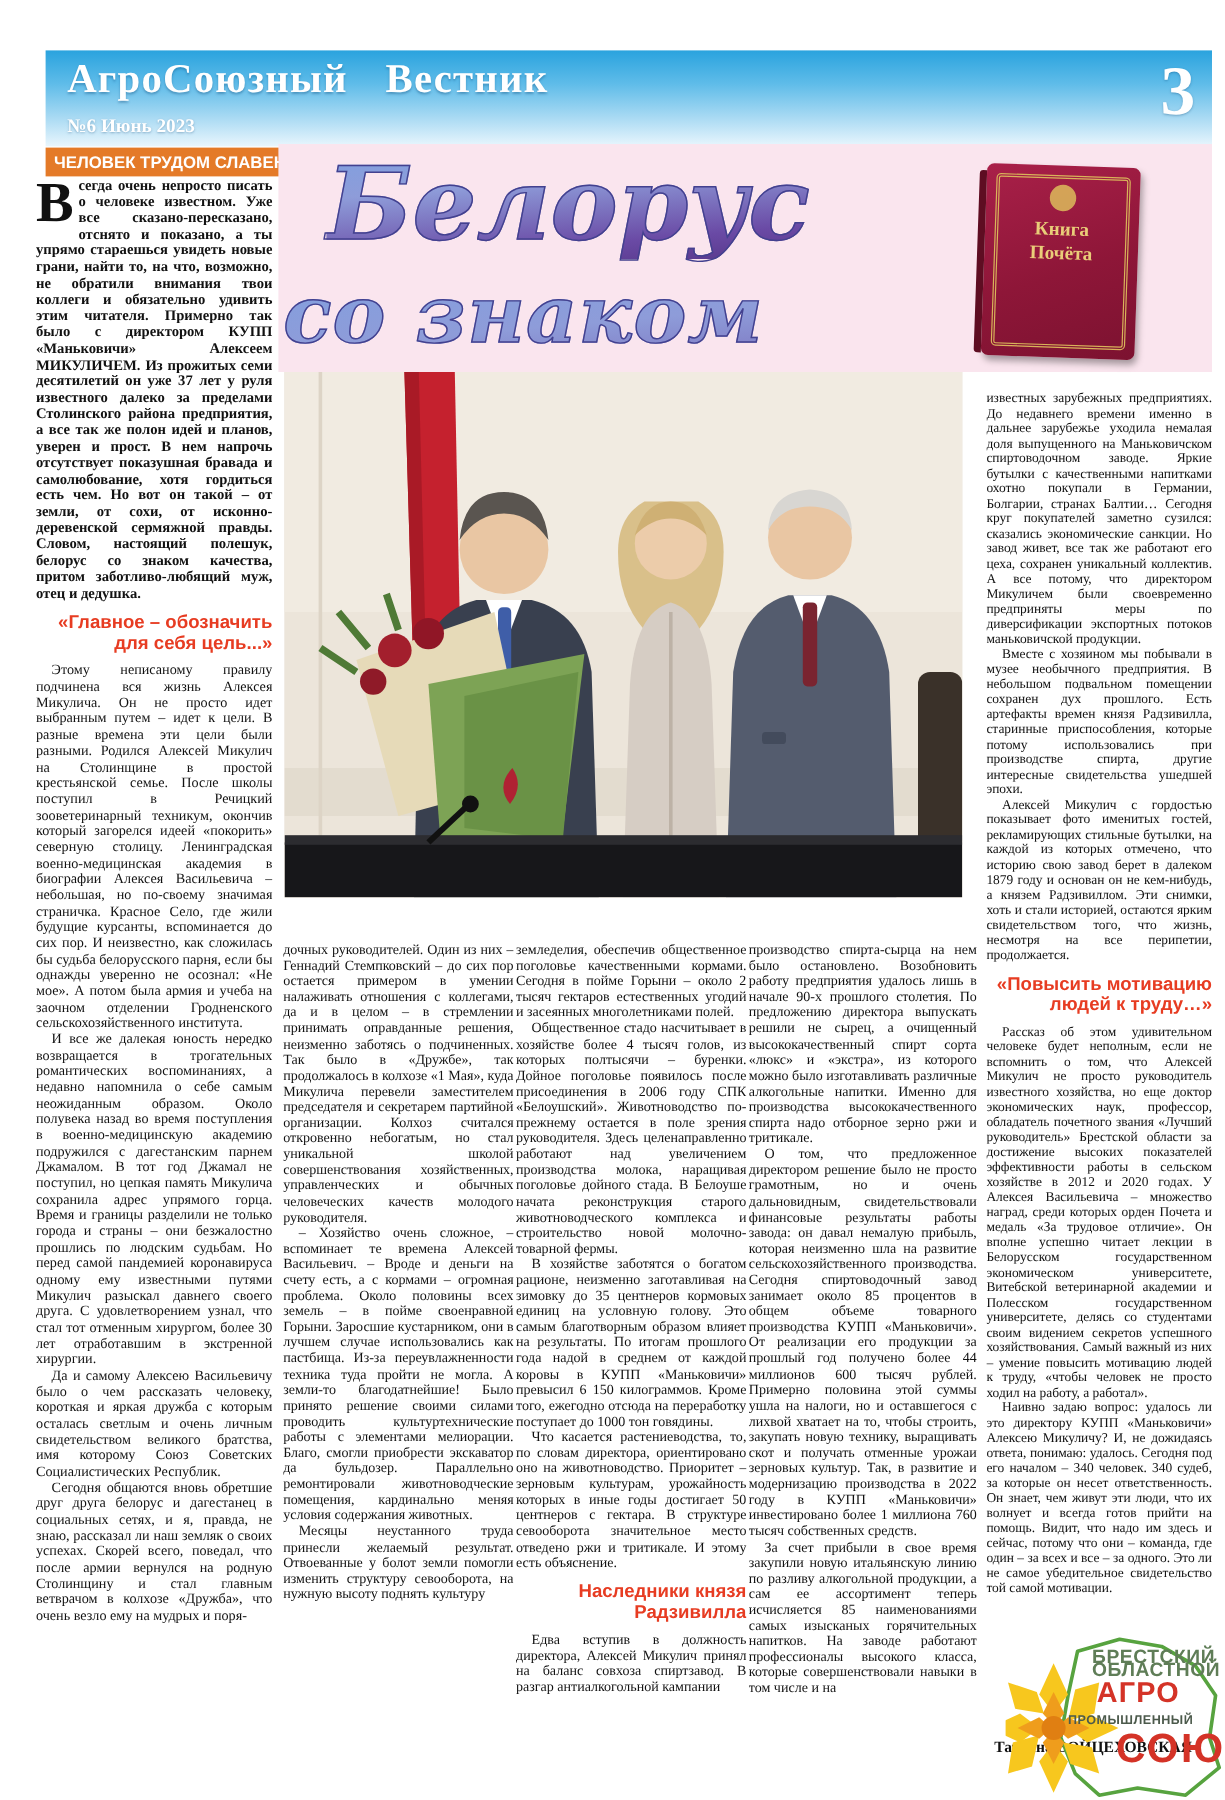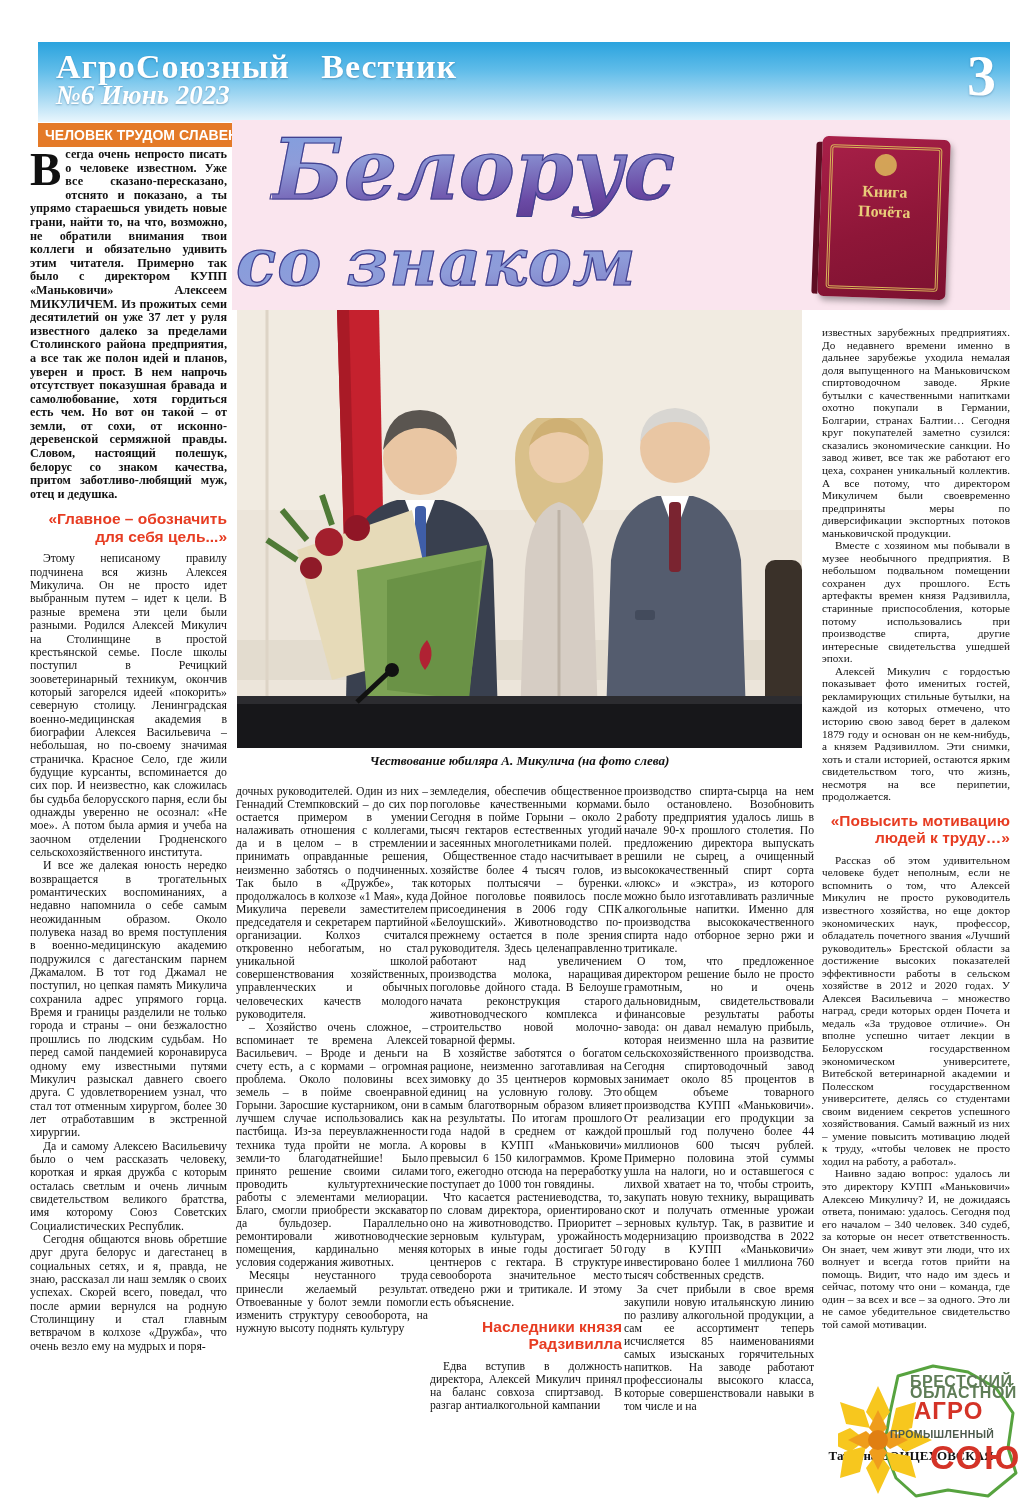--- a/index.html
+++ b/index.html
@@ -4,22 +4,22 @@
 <style>
   html,body{margin:0;padding:0;background:#ffffff;}
   .page{position:relative;width:1021px;height:1500px;background:#ffffff;overflow:hidden;
         font-family:"Liberation Serif",serif;color:#111;}
 
   
   .masthead{position:absolute;left:38px;top:42px;width:972px;height:80px;
     background:linear-gradient(180deg,#2aa3de 0%,#5fbce9 35%,#a9daf3 70%,#e9f6fd 100%);}
   .masthead .title{position:absolute;left:18px;top:6px;color:#ffffff;font-weight:bold;
     font-size:34px;letter-spacing:1px;word-spacing:22px;text-shadow:0 1px 2px rgba(0,60,110,.35);}
-  .masthead .issue{position:absolute;left:18px;top:38px;color:#ffffff;font-weight:bold;
-    font-size:27px;text-shadow:0 1px 2px rgba(0,60,110,.35);font-style:italic;}
+  .masthead .issue{position:absolute;left:18px;top:55px;color:#ffffff;font-weight:bold;
+    font-size:16px;text-shadow:0 1px 2px rgba(0,60,110,.35);}
   .masthead .pagenum{position:absolute;right:14px;top:0px;color:#ffffff;font-size:58px;
     font-weight:bold;text-shadow:0 1px 2px rgba(0,60,110,.35);}
 
   
   .rubric{position:absolute;left:38px;top:123px;background:#e47a28;color:#ffffff;
     font-family:"Liberation Sans",sans-serif;font-weight:bold;font-size:14px;
     padding:4px 9px 4px 7px;letter-spacing:0px;}
 
   
   .pinkblock{position:absolute;left:232px;top:120px;width:778px;height:190px;background:#fae5ee;}
@@ -153,21 +153,20 @@
       </g>
 
       <rect x="0" y="392" width="565" height="46" fill="#17171a"></rect>
       <rect x="0" y="386" width="565" height="8" fill="#2c2c30"></rect>
       <g>
         <line x1="120" y1="392" x2="152" y2="362" stroke="#111" stroke-width="5"></line>
         <circle cx="155" cy="360" r="7" fill="#111"></circle>
       </g>
     </svg>
   </div>
-  <div class="caption">Чествование юбиляра А. Микулича  (на фото слева)</div>
 
   <div class="col col1">
     <p class="lead noindent"><span class="dropcap">В</span><span>сегда очень непросто писать о человеке известном. Уже все сказано-пересказано, отснято и показано, а ты упрямо стараешься увидеть новые грани, найти то, на что, возможно, не обратили внимания твои коллеги и обязательно удивить этим читателя. Примерно так было с директором КУПП «Маньковичи» Алексеем МИКУЛИЧЕМ. Из прожитых семи десятилетий он уже 37 лет у руля известного далеко за пределами Столинского района предприятия, а все так же полон идей и планов, уверен и прост. В нем напрочь отсутствует показушная бравада и самолюбование, хотя гордиться есть чем. Но вот он такой – от земли, от сохи, от исконно-деревенской сермяжной правды. Словом, настоящий полешук, белорус со знаком качества, притом заботливо-любящий муж, отец и дедушка.</span></p>
     <p class="subhead">«Главное – обозначить для себя цель...»</p>
     <p>Этому неписаному правилу подчинена вся жизнь Алексея Микулича. Он не просто идет выбранным путем – идет к цели. В разные времена эти цели были разными. Родился Алексей Микулич на Столинщине в простой крестьянской семье. После школы поступил в Речицкий зооветеринарный техникум, окончив который загорелся идеей «покорить» северную столицу. Ленинградская военно-медицинская академия в биографии Алексея Васильевича – небольшая, но по-своему значимая страничка. Красное Село, где жили будущие курсанты, вспоминается до сих пор. И неизвестно, как сложилась бы судьба белорусского парня, если бы однажды уверенно не осознал: «Не мое». А потом была армия и учеба на заочном отделении Гродненского сельскохозяйственного института.</p>
     <p>И все же далекая юность нередко возвращается в трогательных романтических воспоминаниях, а недавно напомнила о себе самым неожиданным образом. Около полувека назад во время поступления в военно-медицинскую академию подружился с дагестанским парнем Джамалом. В тот год Джамал не поступил, но цепкая память Микулича сохранила адрес упрямого горца. Время и границы разделили не только города и страны – они безжалостно прошлись по людским судьбам. Но перед самой пандемией коронавируса одному ему известными путями Микулич разыскал давнего своего друга. С удовлетворением узнал, что стал тот отменным хирургом, более 30 лет отработавшим в экстренной хирургии.</p>
     <p>Да и самому Алексею Васильевичу было о чем рассказать человеку, короткая и яркая дружба с которым осталась светлым и очень личным свидетельством великого братства, имя которому Союз Советских Социалистических Республик.</p>
     <p>Сегодня общаются вновь обретшие друг друга белорус и дагестанец в социальных сетях, и я, правда, не знаю, рассказал ли наш земляк о своих успехах. Скорей всего, поведал, что после армии вернулся на родную Столинщину и стал главным ветврачом в колхозе «Дружба», что очень везло ему на мудрых и поря-</p>
   </div>
 

